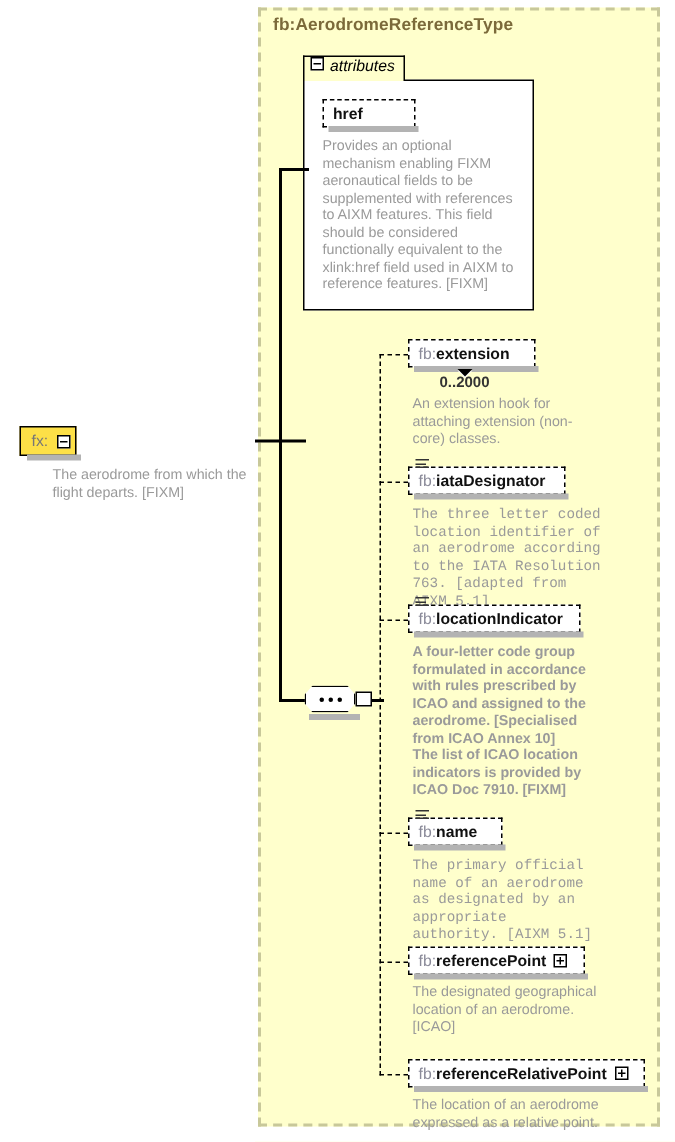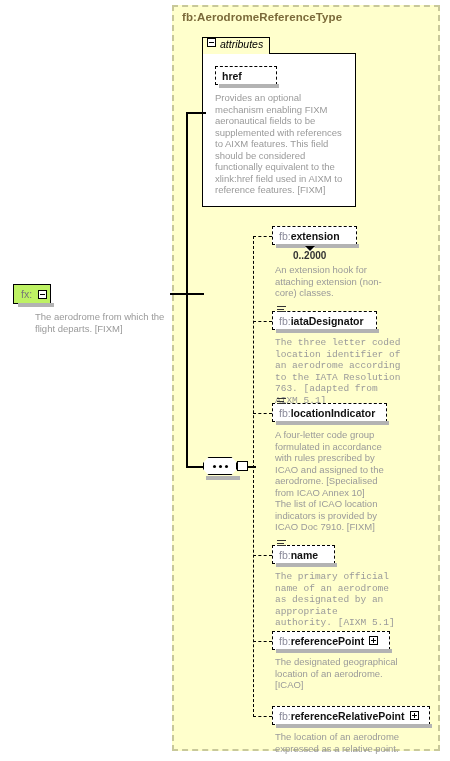--- a/index.html
+++ b/index.html
@@ -197,21 +197,21 @@
     border-top: 5px solid #000;
     z-index:-1;
   }
 
   
   #root-node {
     position: absolute;
     left: 13px;
     top: 284px;
     height: 20px;
-    background: #bef264;
+    background: #fde047;
     border: 1.5px solid #000;
     display: flex;
     align-items: center;
     padding: 0 2px 0 7px;
     box-sizing: border-box;
     z-index: 5;
   }
   #root-node::after {
     content: "";
     position: absolute;
@@ -356,21 +356,21 @@
 
 <div class="node dashed" style="left:272px; top:403px; width:115px;">
   <span class="stype">
       <i></i>
       <i></i>
       <i></i>
     </span>
   <span class="pfx">fb:</span>
   <span class="nm">locationIndicator</span>
 </div>
-<div class="annot" style="left:275px; top:429px; width:124px;">A four-letter code group formulated in accordance with rules prescribed by ICAO and assigned to the aerodrome. [Specialised from ICAO Annex 10]
+<div class="annot" style="left:275px; top:429px; width:124px;font-weight:bold;">A four-letter code group formulated in accordance with rules prescribed by ICAO and assigned to the aerodrome. [Specialised from ICAO Annex 10]
 The list of ICAO location indicators is provided by ICAO Doc 7910. [FIXM]</div>
 
 <div class="node dashed" style="left:272px; top:545px; width:63px;">
   <span class="stype">
       <i></i>
       <i></i>
       <i></i>
     </span>
   <span class="pfx">fb:</span>
   <span class="nm">name</span>

